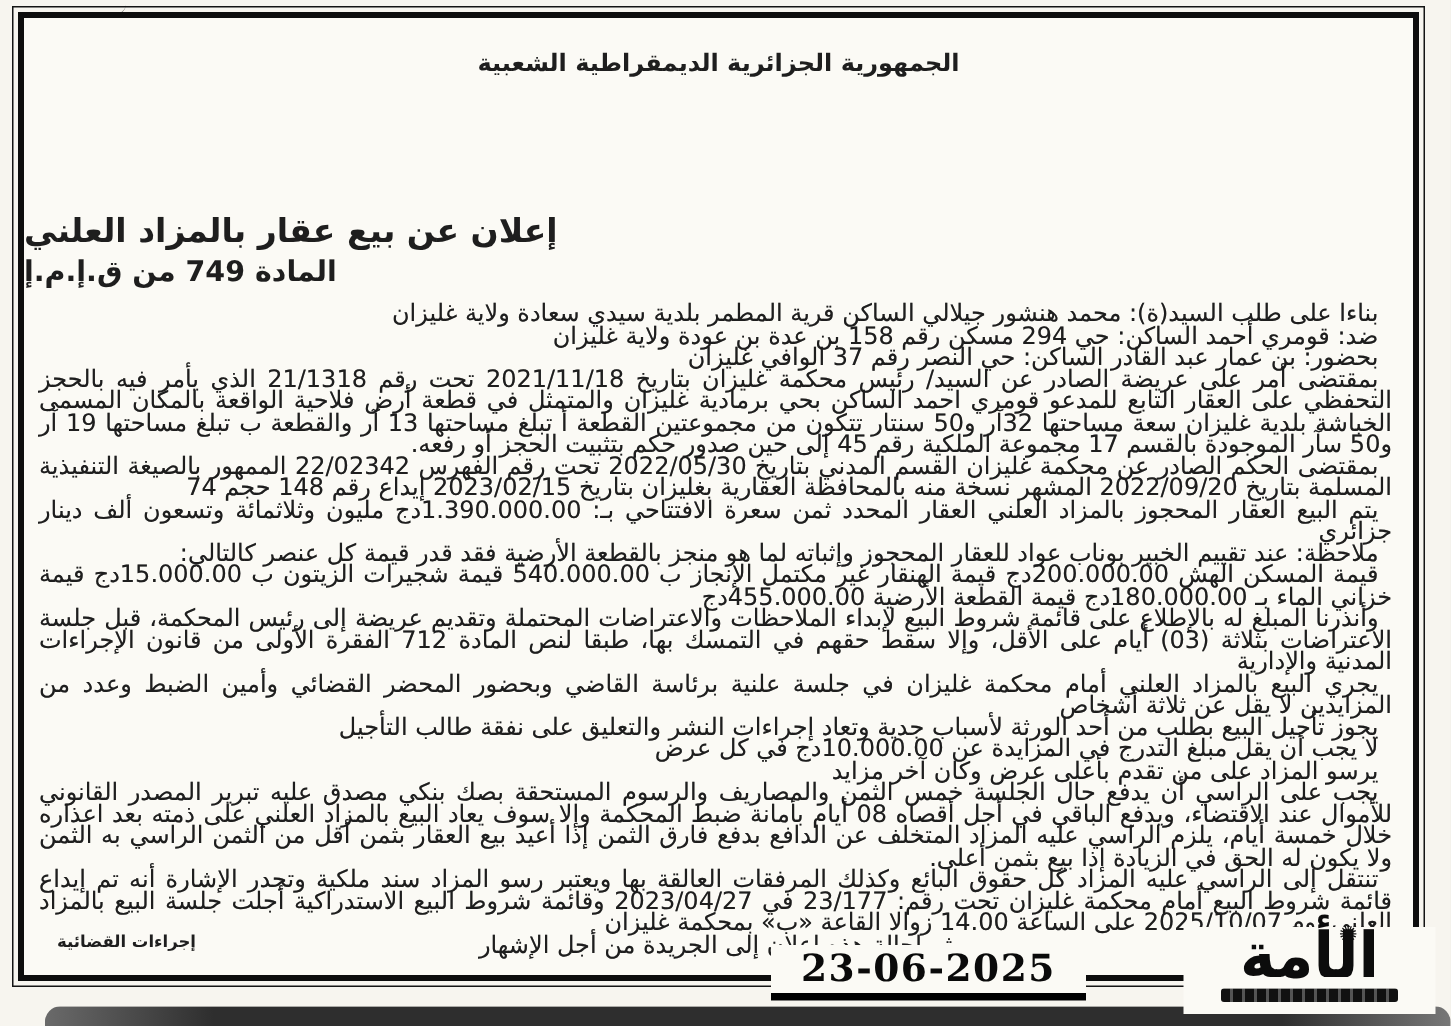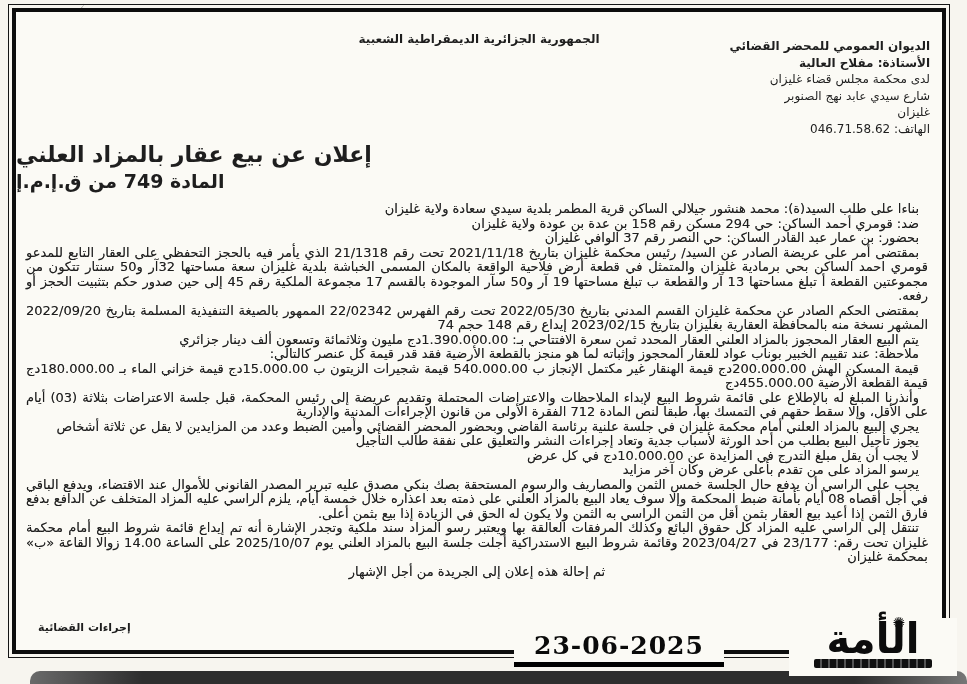--- a/index.html
+++ b/index.html
@@ -3,27 +3,27 @@
 <meta charset="utf-8">
 <style>
   html,body{margin:0;padding:0;width:967px;height:684px;overflow:hidden;
     background:#edebe5;font-family:"DejaVu Sans",sans-serif;}
   .page{position:absolute;inset:0;background:#f7f5ef;}
   .frame{position:absolute;left:12px;top:8px;width:934px;height:646px;
     background:#fbfaf5;border:4px solid #0d0d0d;outline:1.5px solid #141414;outline-offset:3px;
     box-sizing:border-box;direction:rtl;color:#1e1e1e;}
   .header{position:relative;height:126px;}
   .republic{position:absolute;top:20px;left:0;right:0;text-align:center;
-    font-size:12px;font-weight:bold;letter-spacing:.2px;}
+    font-size:16px;font-weight:bold;letter-spacing:.2px;}
   .office{position:absolute;top:26px;right:12px;text-align:right;font-size:12px;line-height:16.5px;}
   .office .b{font-weight:bold;}
   .title-block{text-align:left;margin-top:4px;}
   .title{font-size:22px;font-weight:bold;}
   .subtitle{font-size:19px;font-weight:bold;margin-top:3px;}
-  .bodytext{padding:10px 14px 0 10px;font-size:13px;line-height:14.5px;
+  .bodytext{padding:10px 14px 0 10px;font-size:16px;line-height:14.5px;
     text-align:justify;text-shadow:0 0 .4px rgba(20,20,20,.45);}
   .bodytext p{margin:0;text-indent:9px;}
   .bodytext p.center{text-align:center;text-indent:0;}
   .signature{position:absolute;left:22px;bottom:16px;font-size:11px;font-weight:bold;}
   .date-box{position:absolute;left:498px;bottom:-17px;z-index:3;background:#fbfaf5;
     padding:1px 20px 2px;border-bottom:5px solid #000;direction:ltr;
     font-family:"DejaVu Serif",serif;font-weight:bold;font-size:25px;letter-spacing:1px;color:#0a0a0a;}
   .logo{position:absolute;right:-15px;bottom:-26px;z-index:4;width:168px;height:58px;
     background:#fbfaf5;text-align:center;padding-top:0;}
   .logo-text{display:block;font-weight:bold;font-size:40px;line-height:40px;color:#0c0c0c;
@@ -40,28 +40,20 @@
 </head>
 <body>
 
 <div class="page">
   <div class="squiggle"></div>
 
   <div class="frame">
 
     <div class="header">
       <div class="republic">الجمهورية الجزائرية الديمقراطية الشعبية</div>
-      <div class="office">
-        <div class="b">الديوان العمومي للمحضر القضائي</div>
-        <div class="b">الأستاذة: مفلاح العالية</div>
-        <div>لدى محكمة مجلس قضاء غليزان</div>
-        <div>شارع سيدي عابد نهج الصنوبر</div>
-        <div>غليزان</div>
-        <div>الهاتف: 046.71.58.62</div>
-      </div>
     </div>
 
     <div class="title-block">
       <div class="title">إعلان عن بيع عقار بالمزاد العلني</div>
       <div class="subtitle">المادة 749 من ق.إ.م.إ</div>
     </div>
 
     <div class="bodytext">
       <p>بناءا على طلب السيد(ة): محمد هنشور جيلالي الساكن قرية المطمر بلدية سيدي سعادة ولاية غليزان</p>
       <p>ضد: قومري أحمد الساكن: حي 294 مسكن رقم 158 بن عدة بن عودة ولاية غليزان</p>

